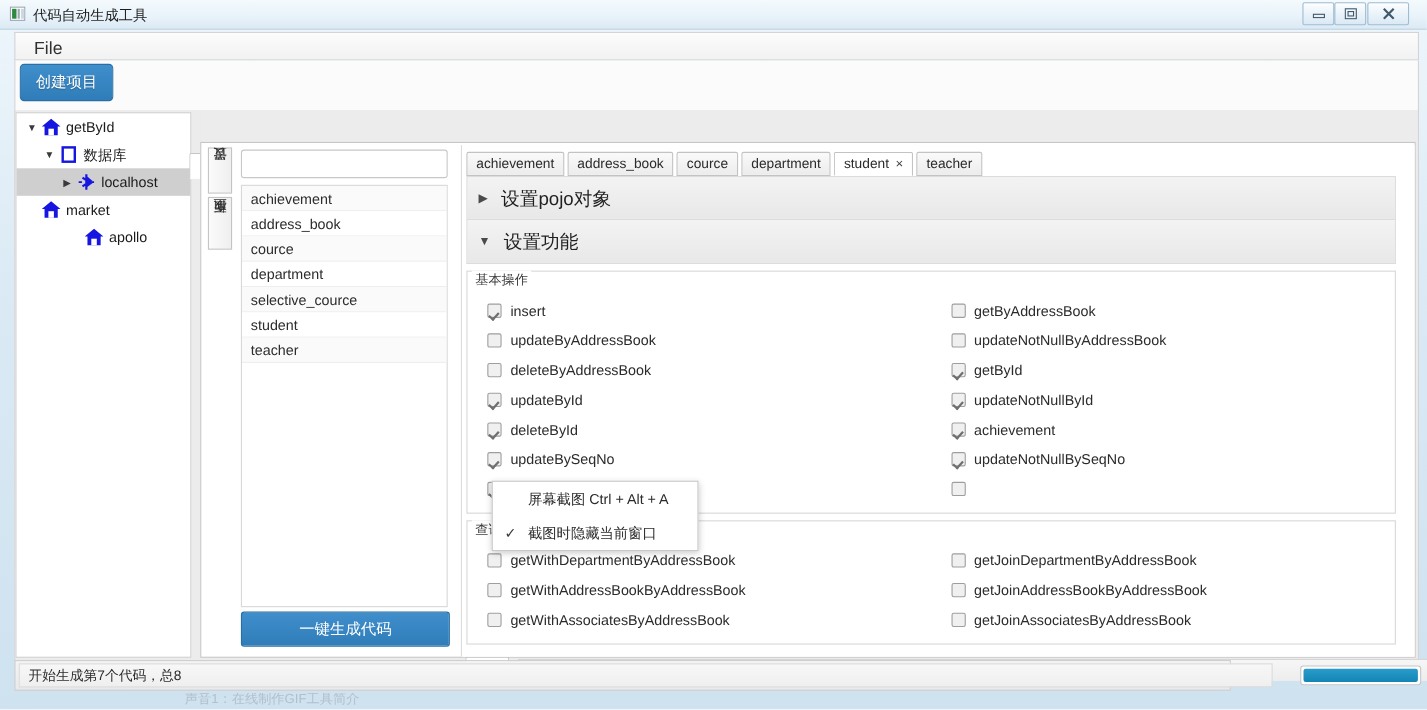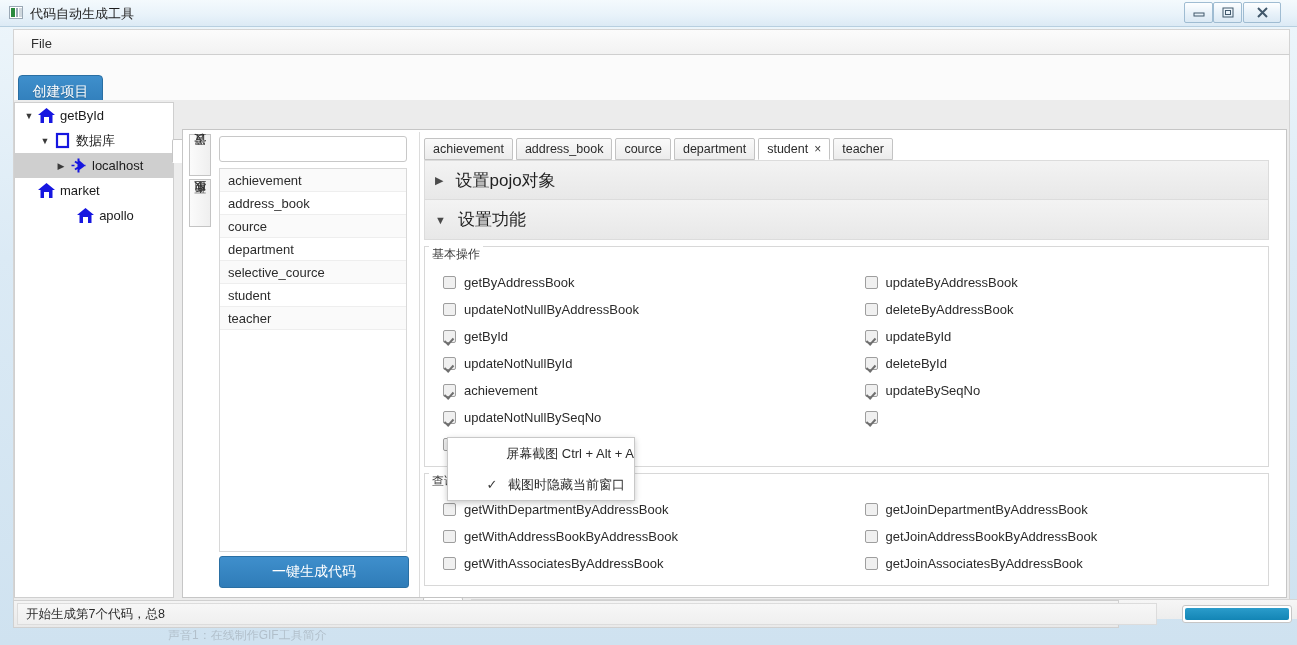--- a/index.html
+++ b/index.html
@@ -43,29 +43,29 @@
   .winbtn svg { display:block; }
 
   
   #menubar {
     position:absolute; left:13px; top:29px; width:1277px; height:26px;
     background: linear-gradient(180deg,#fcfcfc 0%, #f2f2f2 100%);
     border:1px solid #d4d4d4; border-bottom:1px solid #cfcfcf;
   }
   #menu-file {
     position:absolute; left:10px; top:4px; padding:2px 7px;
-    font-size:13px; color:#303030;
+    font-size:16px; color:#303030;
   }
   
   #toolbar {
     position:absolute; left:13px; top:55px; width:1277px; height:45px;
     background:#fbfbfb; border-left:1px solid #d4d4d4; border-right:1px solid #d4d4d4;
   }
   #create-project {
-    position:absolute; left:4px; top:20px; width:85px; height:34px;
+    position:absolute; left:4px; top:3px; width:85px; height:34px;
     background: linear-gradient(180deg,#3f8fcc 0%, #2f7cb8 100%);
     border:1px solid #2a6fa3; border-radius:4px;
     color:#fff; font-size:14px;
     display:flex; align-items:center; justify-content:center;
     text-shadow:0 1px 1px rgba(0,0,0,.25);
   }
 
   
   #body-area {
     position:absolute; left:13px; top:100px; width:1277px; height:500px;
@@ -226,21 +226,21 @@
   }
 
   
   #popup {
     position:absolute; left:447px; top:437px; width:188px; height:64px;
     background:#fff; border:1px solid #c8c8c8;
     box-shadow:0 2px 6px rgba(0,0,0,.22);
     z-index:50;
   }
   .pm-item {
-    height:31px; display:flex; align-items:center; font-size:13px; color:#2b2b2b;padding-left:28px;
+    height:31px; display:flex; align-items:center; font-size:13px; color:#2b2b2b;
   }
   .pm-item .chk { width:32px; text-align:center; color:#3a3a3a; font-size:13px; }
   .pm-item .txt { white-space:nowrap; }
 
   
   #statusbar {
     position:absolute; left:13px; top:600px; width:1106px; height:28px;
     background: linear-gradient(180deg,#f4f4f4,#e9e9e9);
     border:1px solid #d0d0d0;
   }
@@ -452,20 +452,24 @@
           <div class="accordion-head">
             <span class="tri">▼</span>
             <span class="title">设置功能</span>
           </div>
 
           <div class="group">
             <div class="group-title">基本操作</div>
             <div class="group-body">
               <div class="cb-grid">
                 <div class="cb">
+                    <span class="box on"></span>
+                    <span>insert</span>
+                  </div>
+                <div class="cb">
                     <span class="box"></span>
                     <span>getByAddressBook</span>
                   </div>
                 <div class="cb">
                     <span class="box"></span>
                     <span>updateByAddressBook</span>
                   </div>
                 <div class="cb">
                     <span class="box"></span>
                     <span>updateNotNullByAddressBook</span>

